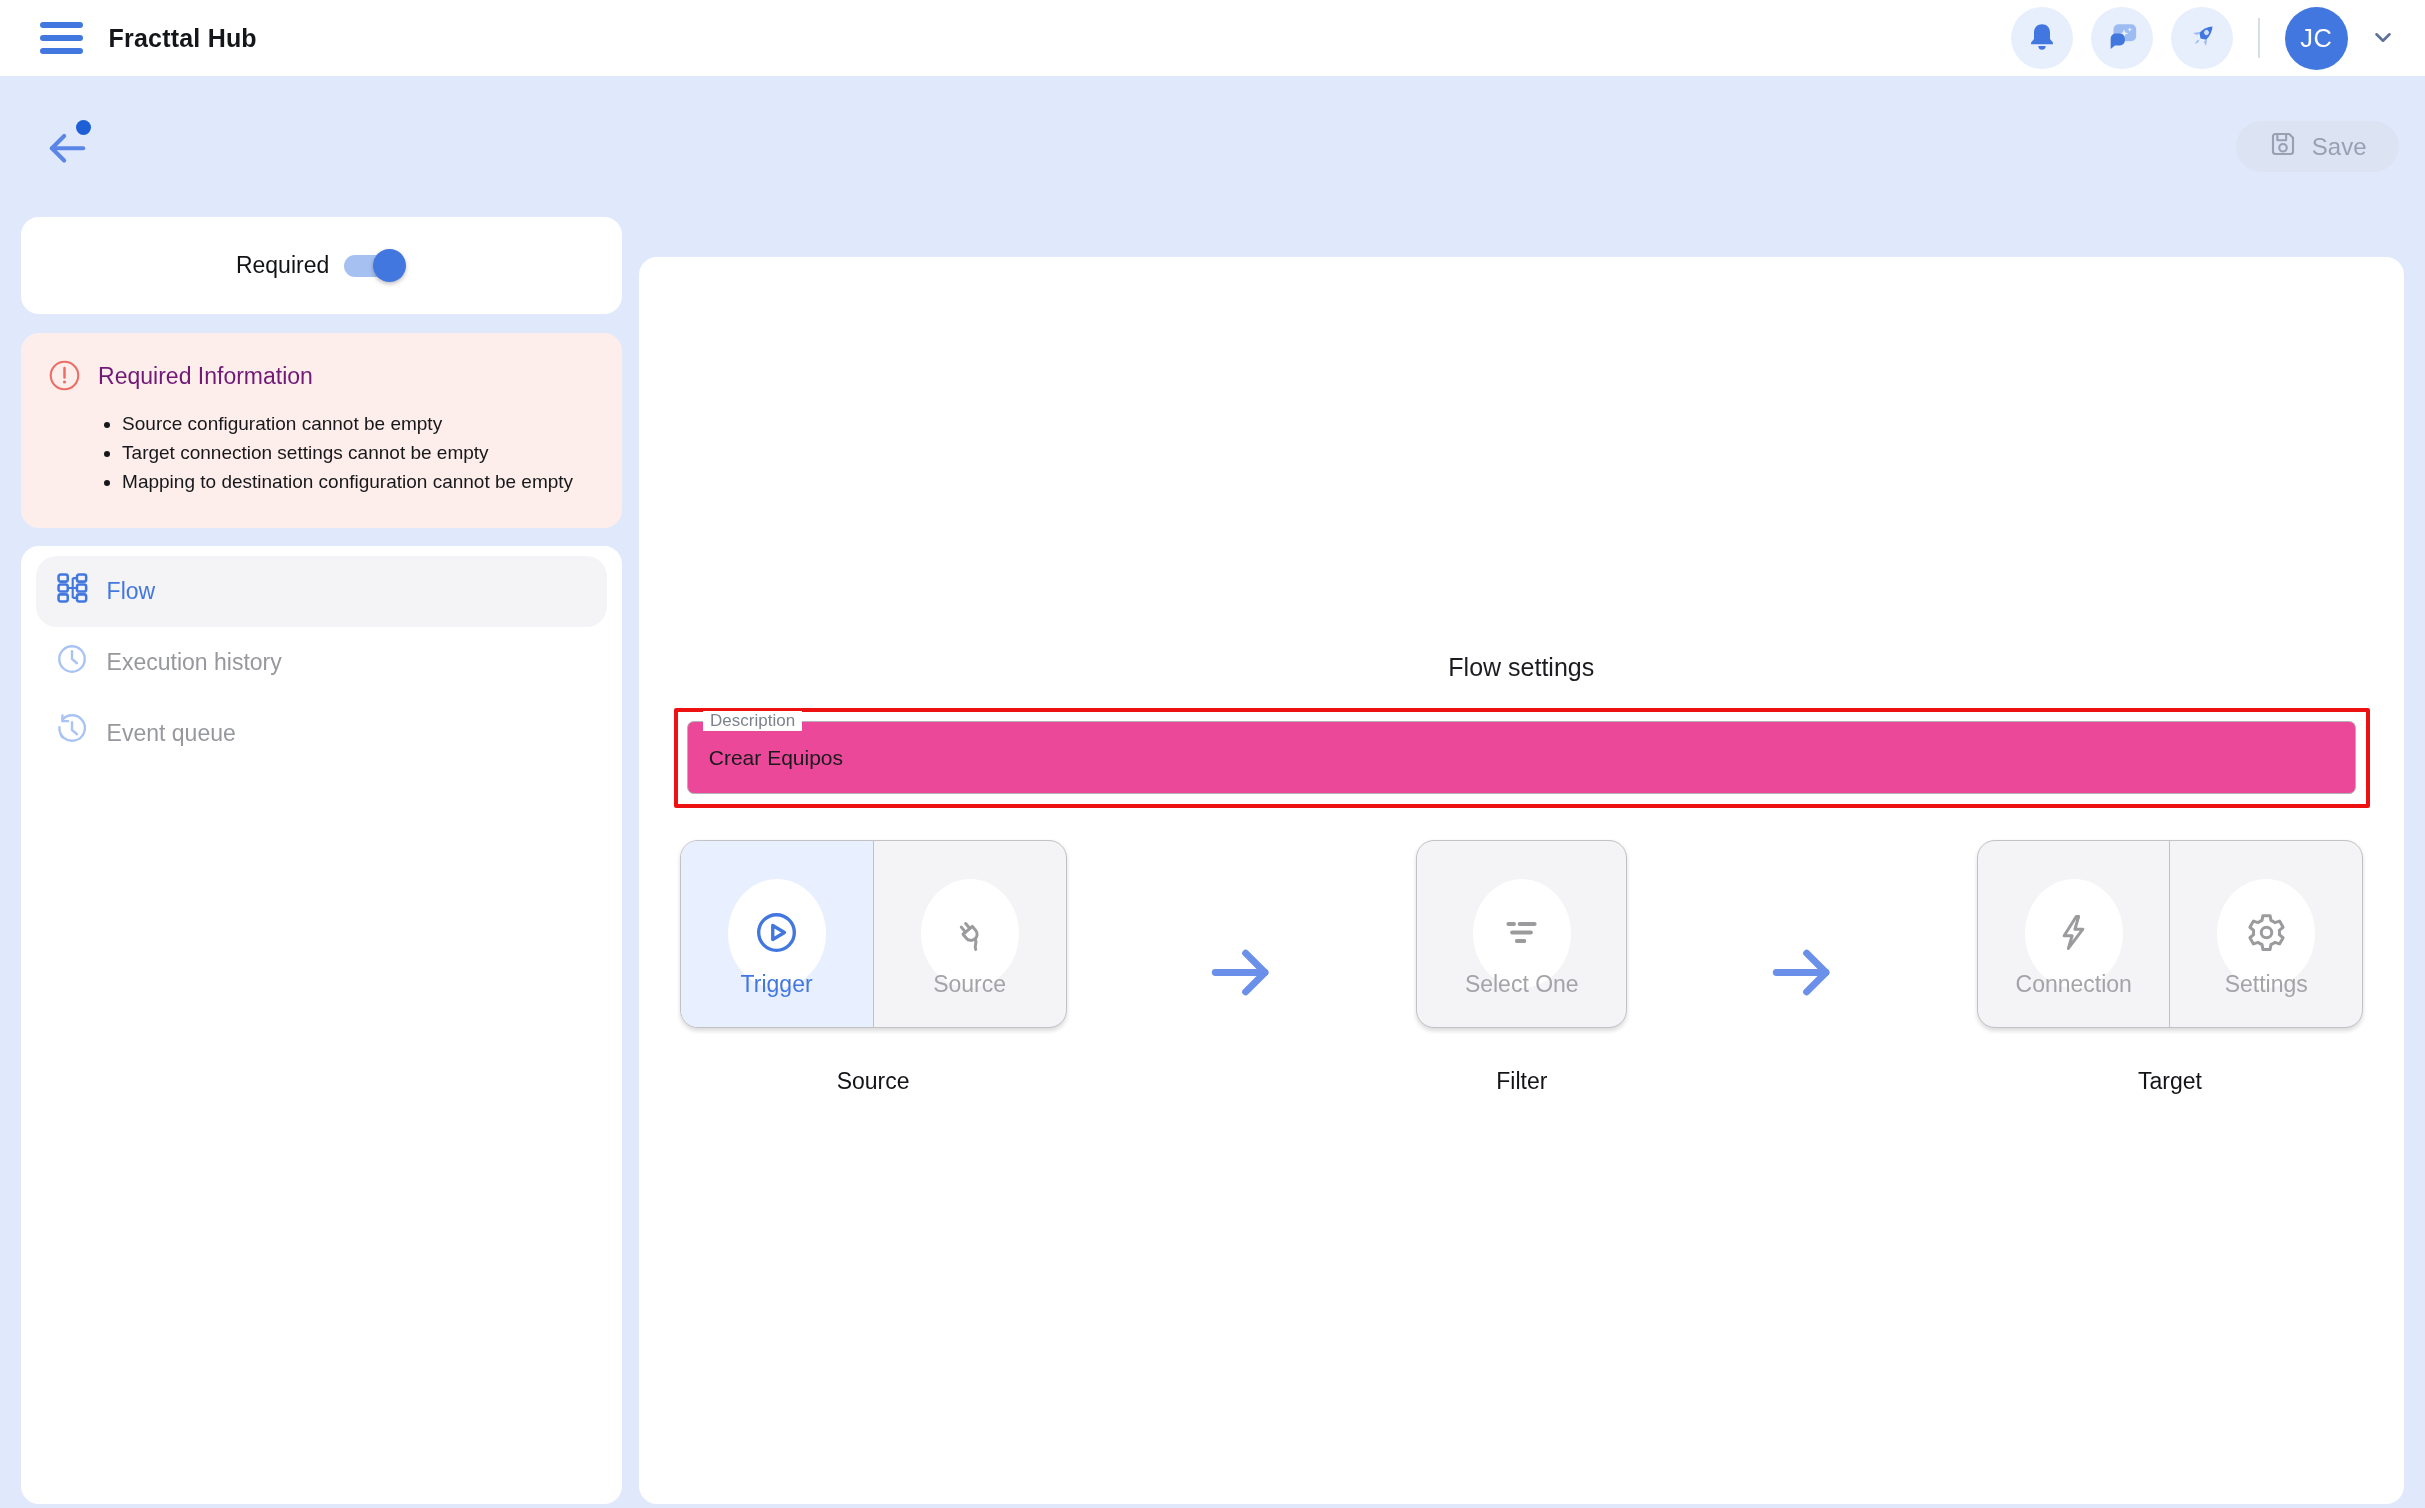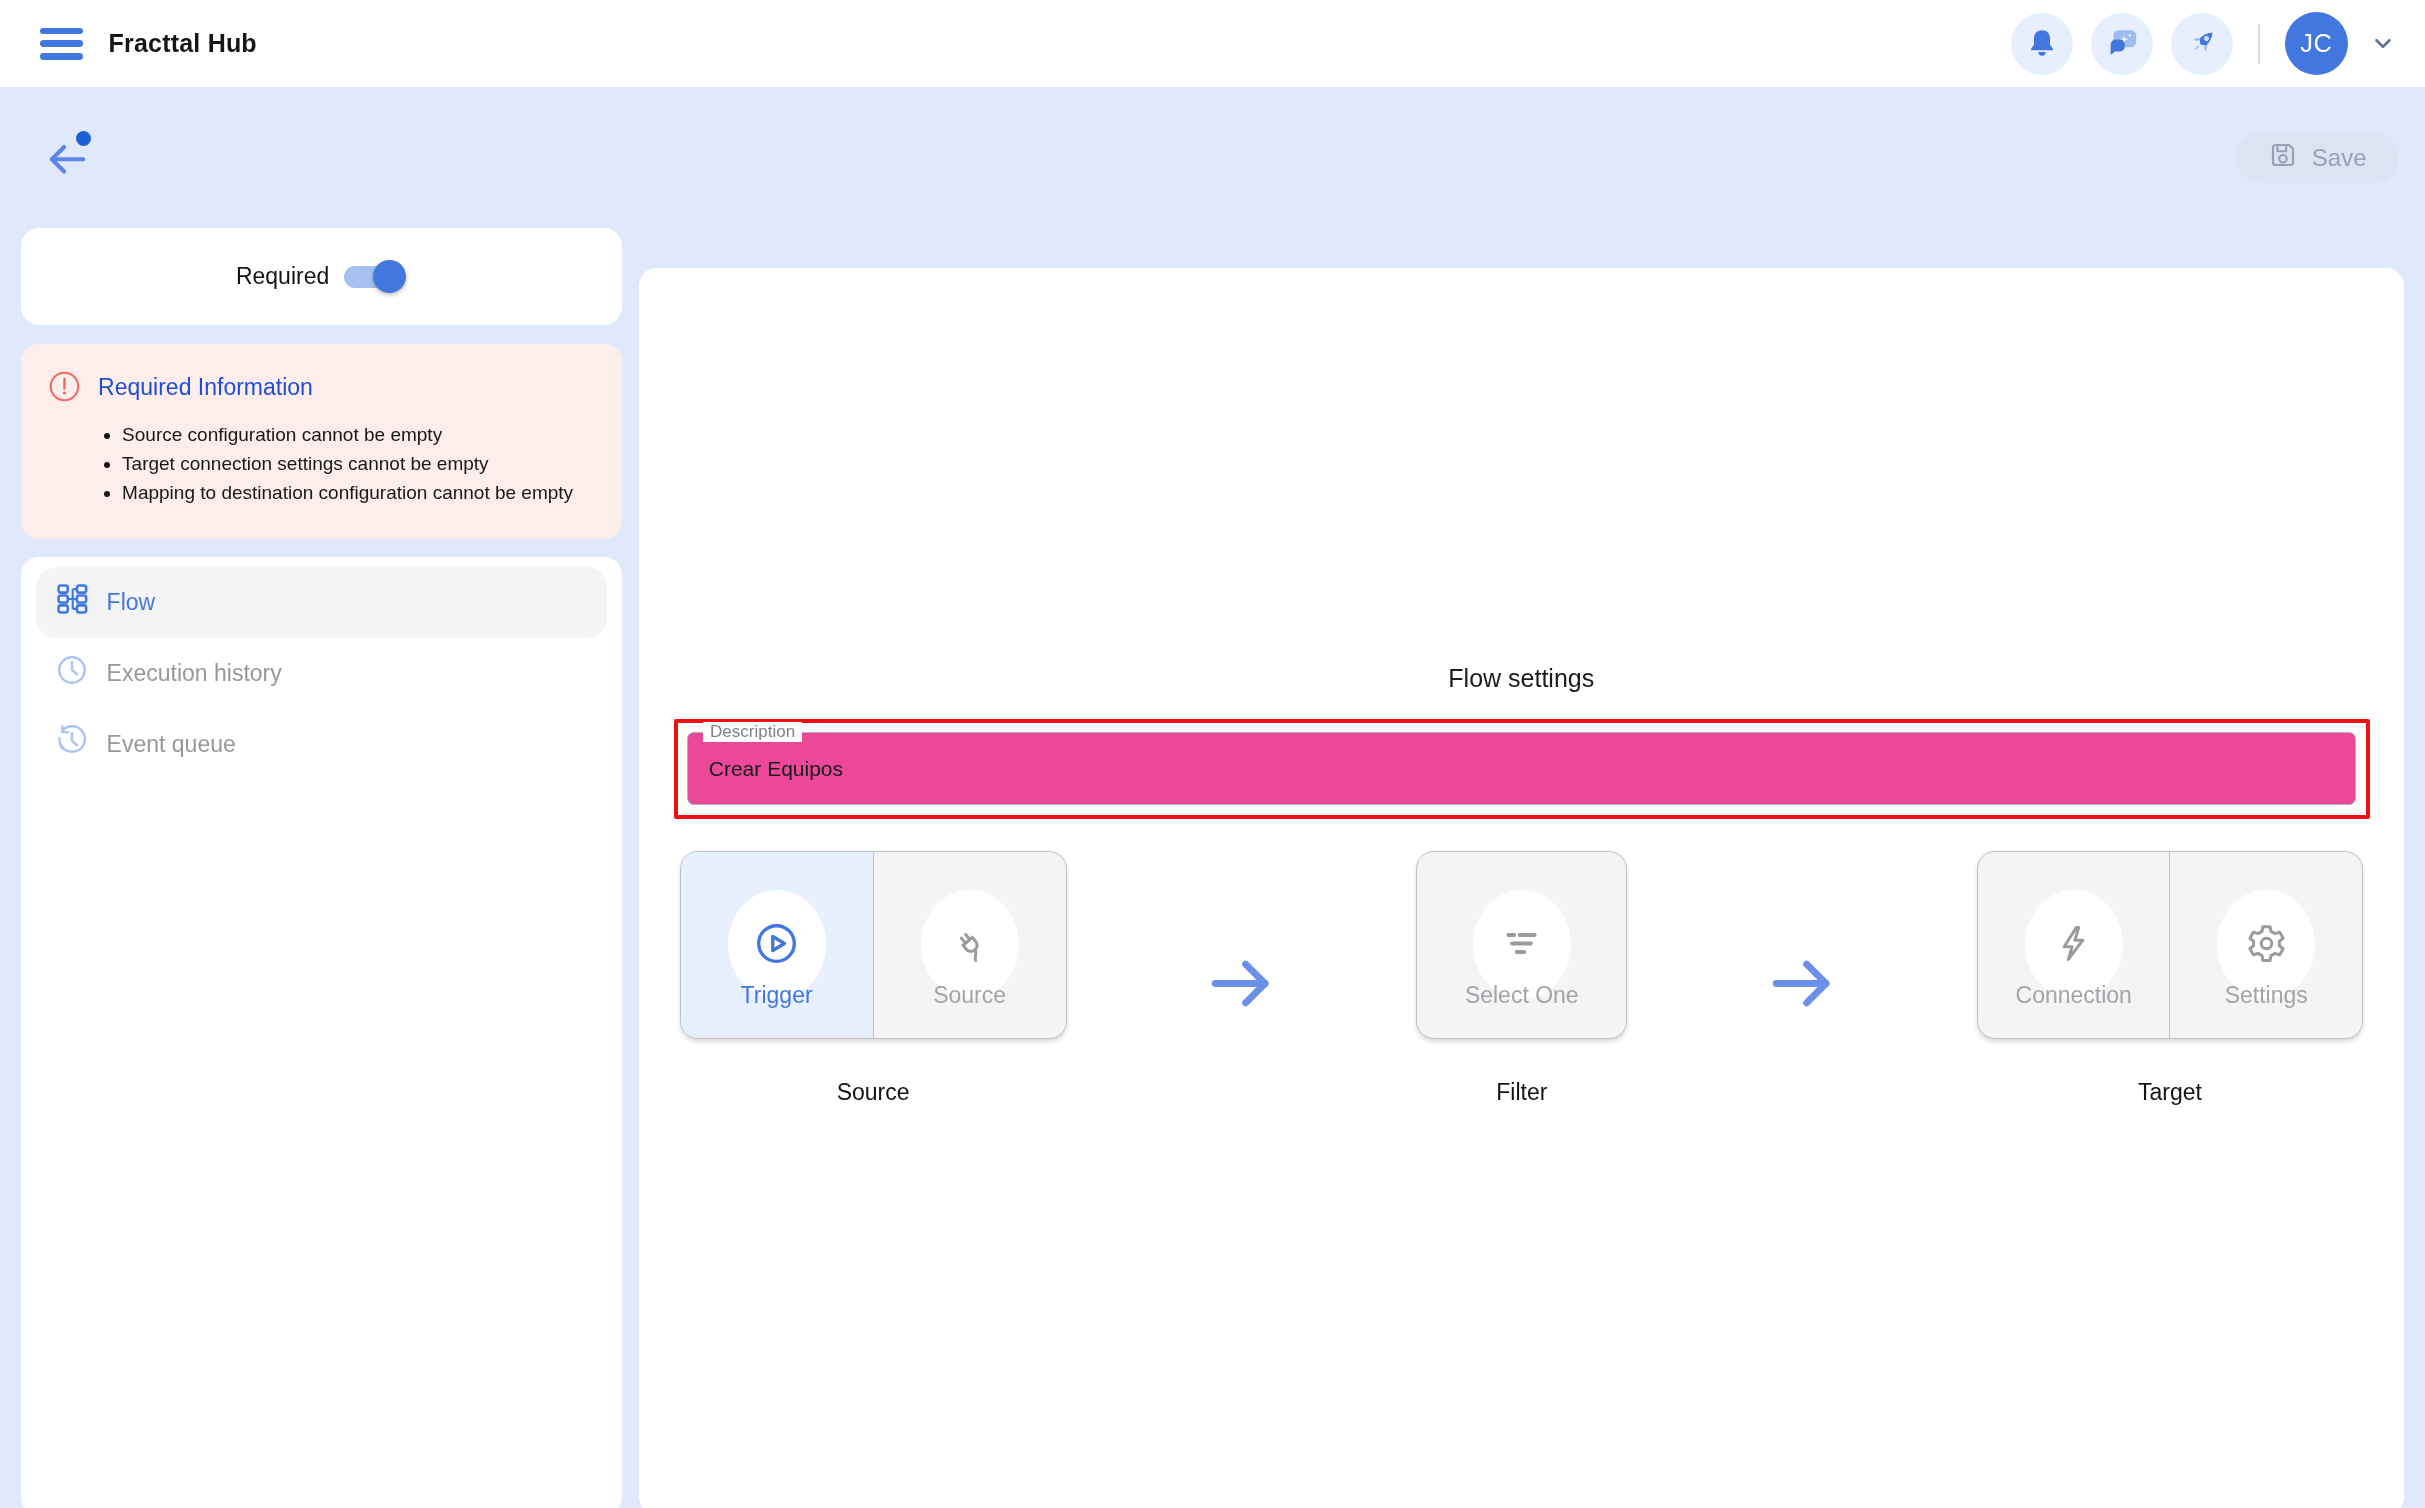--- a/index.html
+++ b/index.html
@@ -6,21 +6,21 @@
   html,body { width: 2426px; height: 1508px; }
   body {
     font-family: "Liberation Sans", sans-serif;
     background: #e0e9fc;
     color: #17181b;
     overflow: hidden;
   }
 
   
   .header {
-    height: 87px; background: #ffffff;
+    height: 76px; background: #ffffff;
     display: flex; align-items: center; padding: 0 30px; text-align: right;
   }
   .hamburger { width: 43px; height: 32px; display: flex; flex-direction: column; justify-content: space-between; cursor: pointer; margin: 0 26px 0 9.6px; }
   .hamburger span { display: block; height: 6.2px; border-radius: 3.4px; background: #4377e0; }
   .app-title { font-size: 25px; font-weight: 600; color: #15161a; letter-spacing: 0.2px; }
   .header-right { margin-left: auto; display: flex; align-items: center; gap: 18px; }
   .icon-chip { width: 62px; height: 62px; border-radius: 50%; background: #e7effd; display: flex; align-items: center; justify-content: center; }
   .v-divider { width: 2.1px; height: 40px; background: #d9dde8; margin: 0 6.9px; }
   .avatar { width: 63px; height: 63px; border-radius: 50%; background: #4377e0; color: #fff; display: flex; align-items: center; justify-content: center; font-size: 25.4px; font-weight: 500; letter-spacing: 0.7px; }
   .chevron { margin-left: 4.1px; }
@@ -41,21 +41,21 @@
   .card { background: #fff; border-radius: 18px; }
 
   .enabled-card { height: 97px; display: flex; align-items: center; justify-content: center; gap: 15px; flex-shrink: 0; }
   .enabled-label { font-size: 23px; color: #121317; }
   .switch { position: relative; width: 62px; height: 33px; cursor: pointer; }
   .switch .track { position: absolute; left: 0; top: 6.2px; width: 54px; height: 22px; border-radius: 11px; background: #a6c1f1; }
   .switch .thumb { position: absolute; right: 0; top: 0; width: 33px; height: 33px; border-radius: 50%; background: #4377e0; box-shadow: 0 2.1px 4.1px rgba(0,0,0,.25); }
 
   .alert-card { background: #fdedeb; border-radius: 18px; padding: 26px 27.5px 32px 27.5px; flex-shrink: 0; }
   .alert-head { display: flex; align-items: center; gap: 17px; }
-  .alert-title { font-size: 23px; color: #1d4ed8; }
+  .alert-title { font-size: 23px; color: #701a75; }
   .alert-list { margin: 15px 0 0 0; padding-left: 74px; }
   .alert-list li { font-size: 19px; color: #17181b; line-height: 29px; }
 
   .nav-card { flex: 1; padding: 9.6px 15px; }
   .nav-item { height: 71px; display: flex; align-items: center; gap: 18px; padding: 0 19px; border-radius: 20.6px; font-size: 23px; color: #97989d; cursor: pointer; }
   .nav-item.active { background: #f4f4f6; color: #4377e0; }
 
   
   .main-card { flex: 1; background: #fff; border-radius: 18px; padding: 396px 0 0 0; position: relative; margin-top: 40px; }
   .main-title { text-align: center; font-size: 25px; color: #1b1c1f; }

